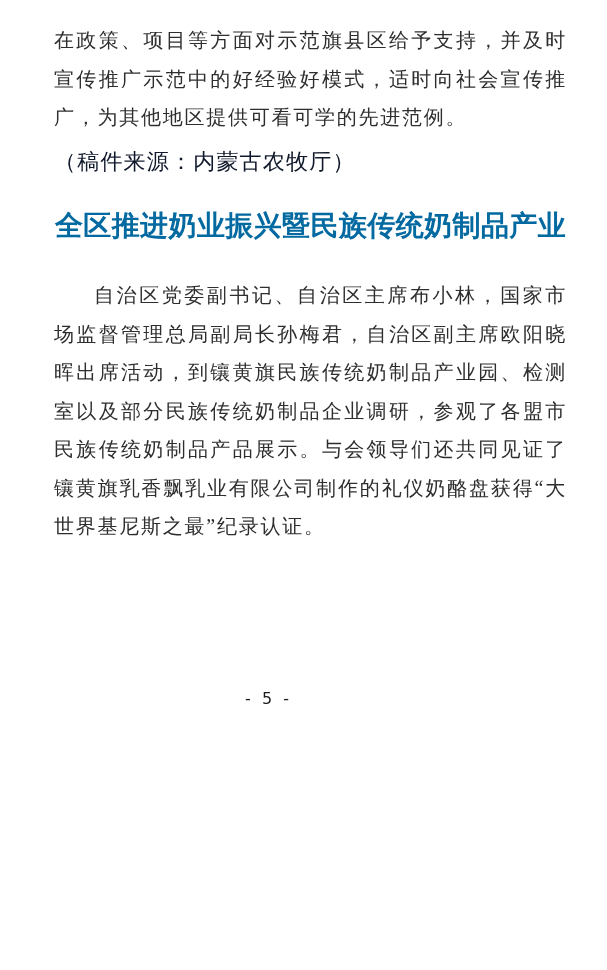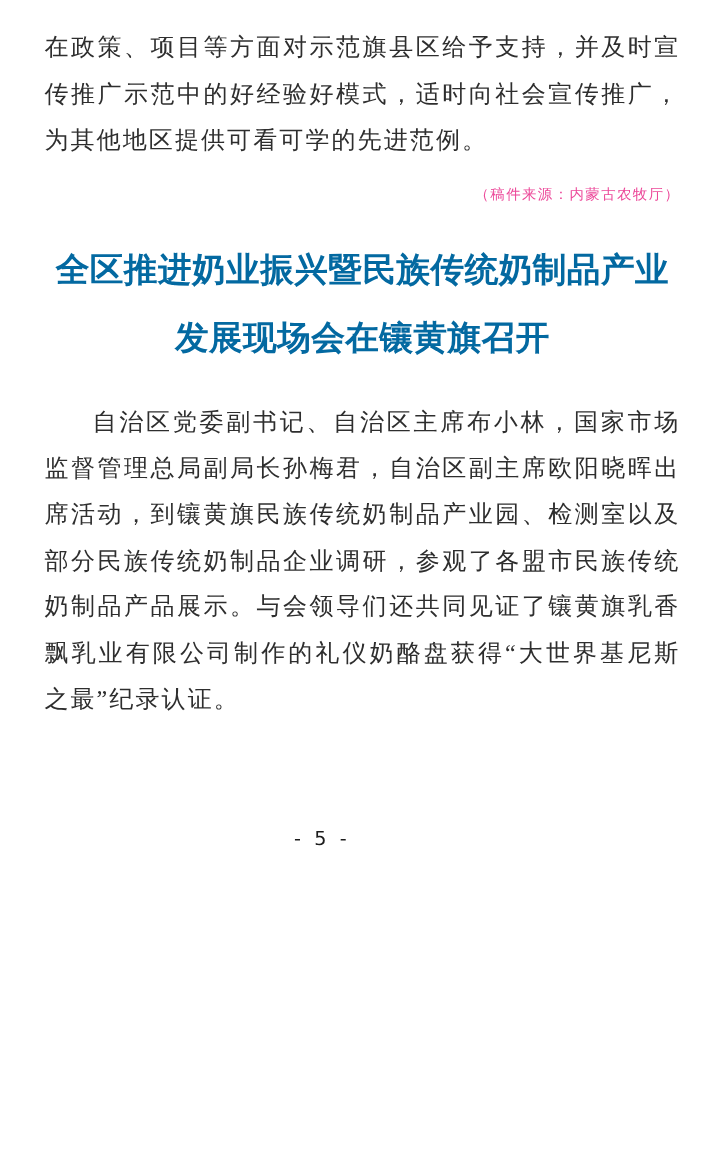--- a/index.html
+++ b/index.html
@@ -7,44 +7,44 @@
     margin: 0;
     padding: 0;
     background: #ffffff;
   }
   .sheet {
     position: relative;
     width: 607px;
     height: 726px;
     background: #ffffff;
     box-sizing: border-box;
-    padding: 21px 40px 0 37px;
+    padding: 21px 40px 0 54px;
     font-family: "Liberation Serif", "DejaVu Serif", serif;
     color: #2e2e2e;
     overflow: hidden;
   }
   .body-text {
     font-size: 20px;
     line-height: 38.5px;
     letter-spacing: 1.75px;
     text-align: justify;
     text-justify: inter-character;
     margin: 0;
     color: #2e2e2e;
   }
   .continuation {
     text-indent: 0;
   }
   .source-line {
-    font-size: 12px;
+    font-size: 22px;
     line-height: 38.5px;
     letter-spacing: 1.2px;
-    text-align: right;
+    text-align: left;
     margin: 6px 0 0 0;
-    color: #ec4899;
+    color: #0f172a;
   }
   .article-title {
     font-size: 28px;
     font-weight: bold;
     color: #0369a1;
     text-align: center;
     line-height: 57px;
     letter-spacing: 0.4px;
     margin: 16px 0 22px 0;
   }
@@ -70,21 +70,20 @@
 <body>
 
 <div class="sheet">
 
   <p class="body-text continuation">在政策、项目等方面对示范旗县区给予支持，并及时宣传推广示范中的好经验好模式，适时向社会宣传推广，为其他地区提供可看可学的先进范例。</p>
 
   <p class="source-line">（稿件来源：内蒙古农牧厅）</p>
 
   <h1 class="article-title">
     <span>全区推进奶业振兴暨民族传统奶制品产业</span><br>
-    <span>发展现场会在镶黄旗召开</span>
   </h1>
 
 
   <p class="body-text para-indent para-2">自治区党委副书记、自治区主席布小林，国家市场监督管理总局副局长孙梅君，自治区副主席欧阳晓晖出席活动，到镶黄旗民族传统奶制品产业园、检测室以及部分民族传统奶制品企业调研，参观了各盟市民族传统奶制品产品展示。与会领导们还共同见证了镶黄旗乳香飘乳业有限公司制作的礼仪奶酪盘获得“大世界基尼斯之最”纪录认证。</p>
 
   <div class="page-footer">- 5 -</div>
 
 </div>
 
 </body></html>

